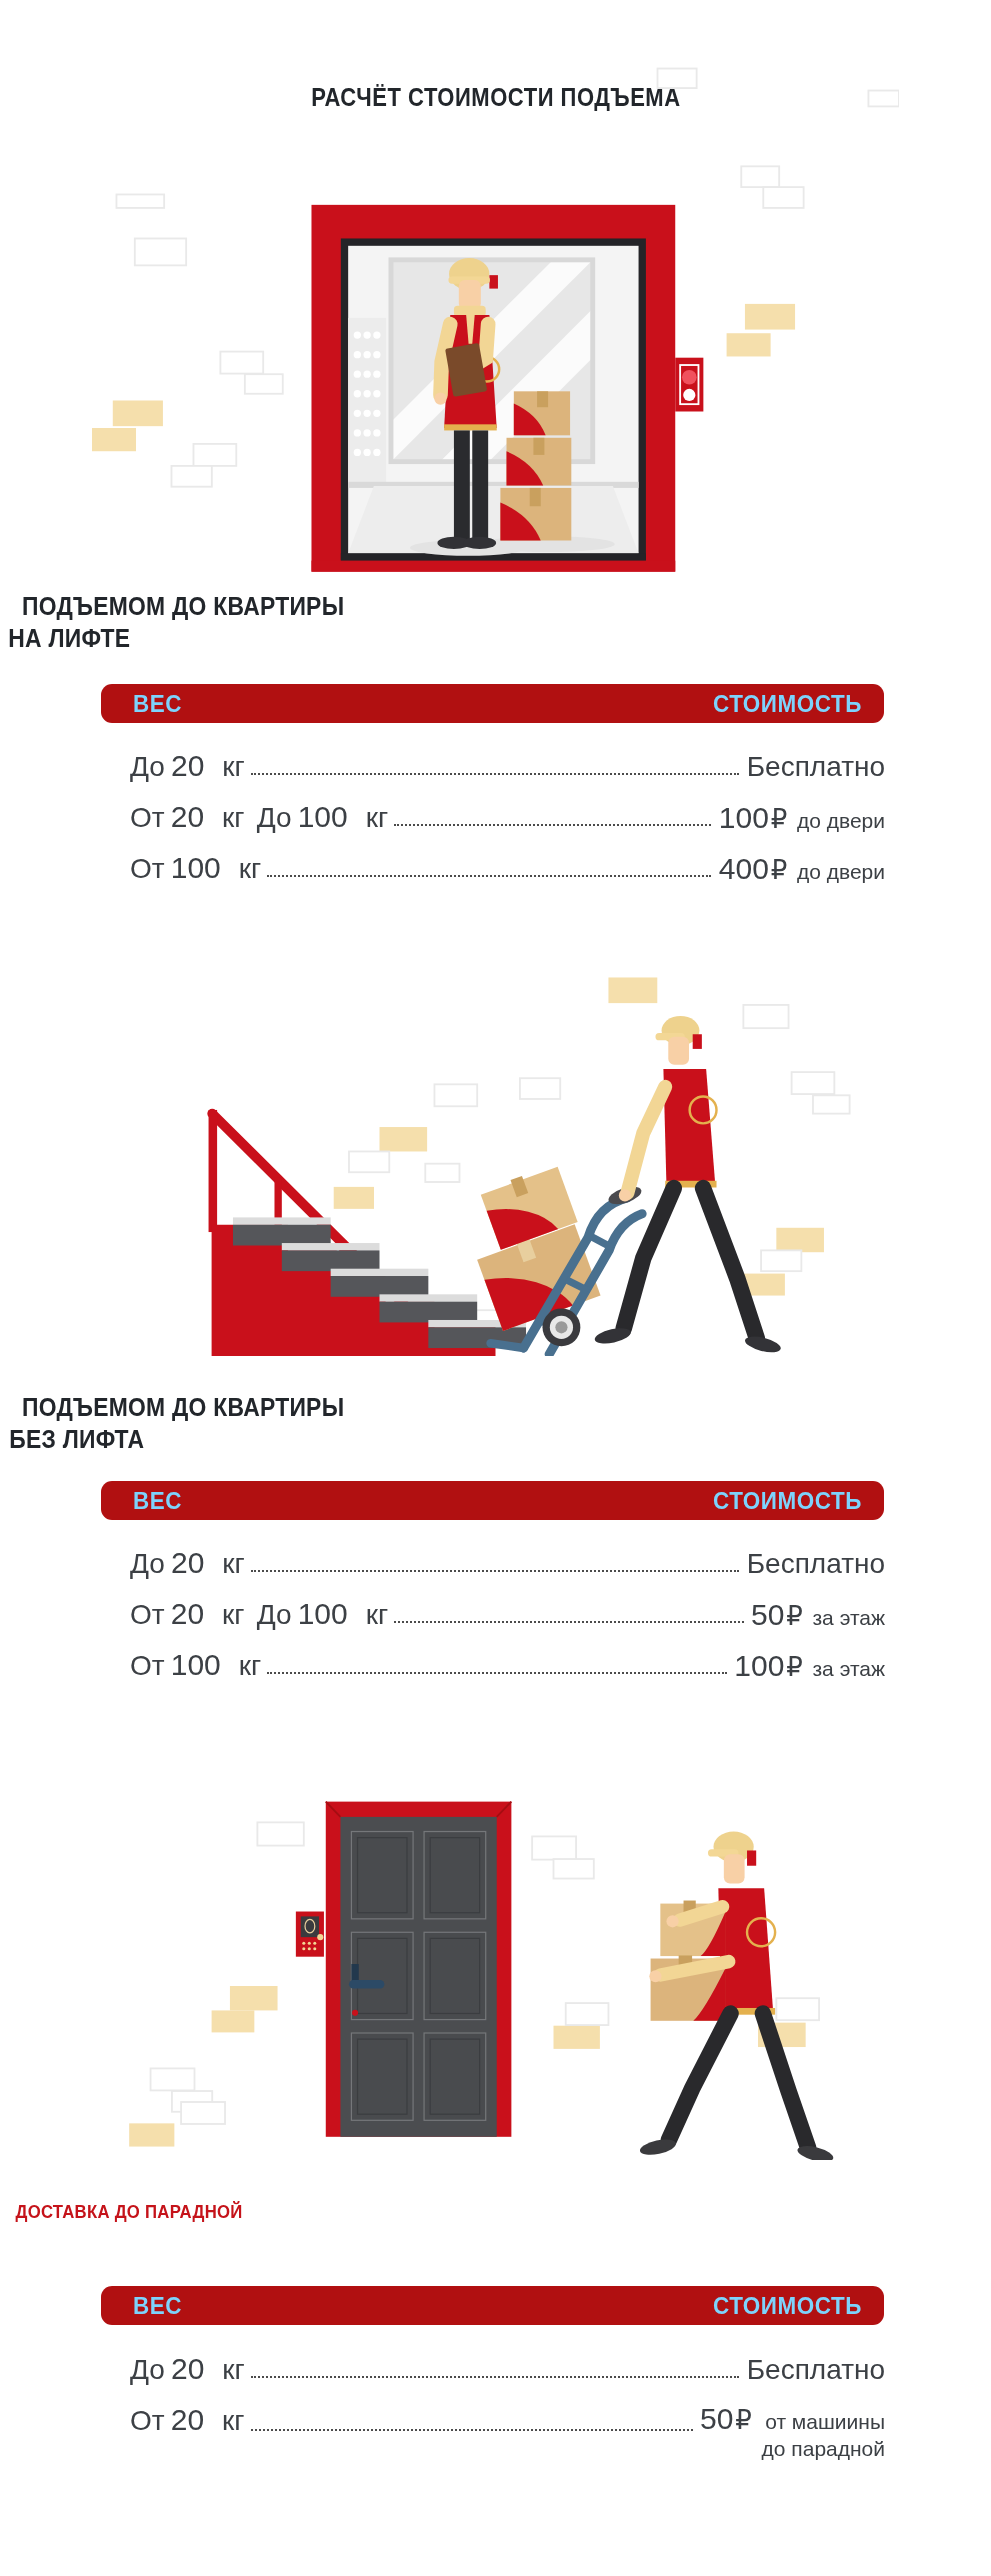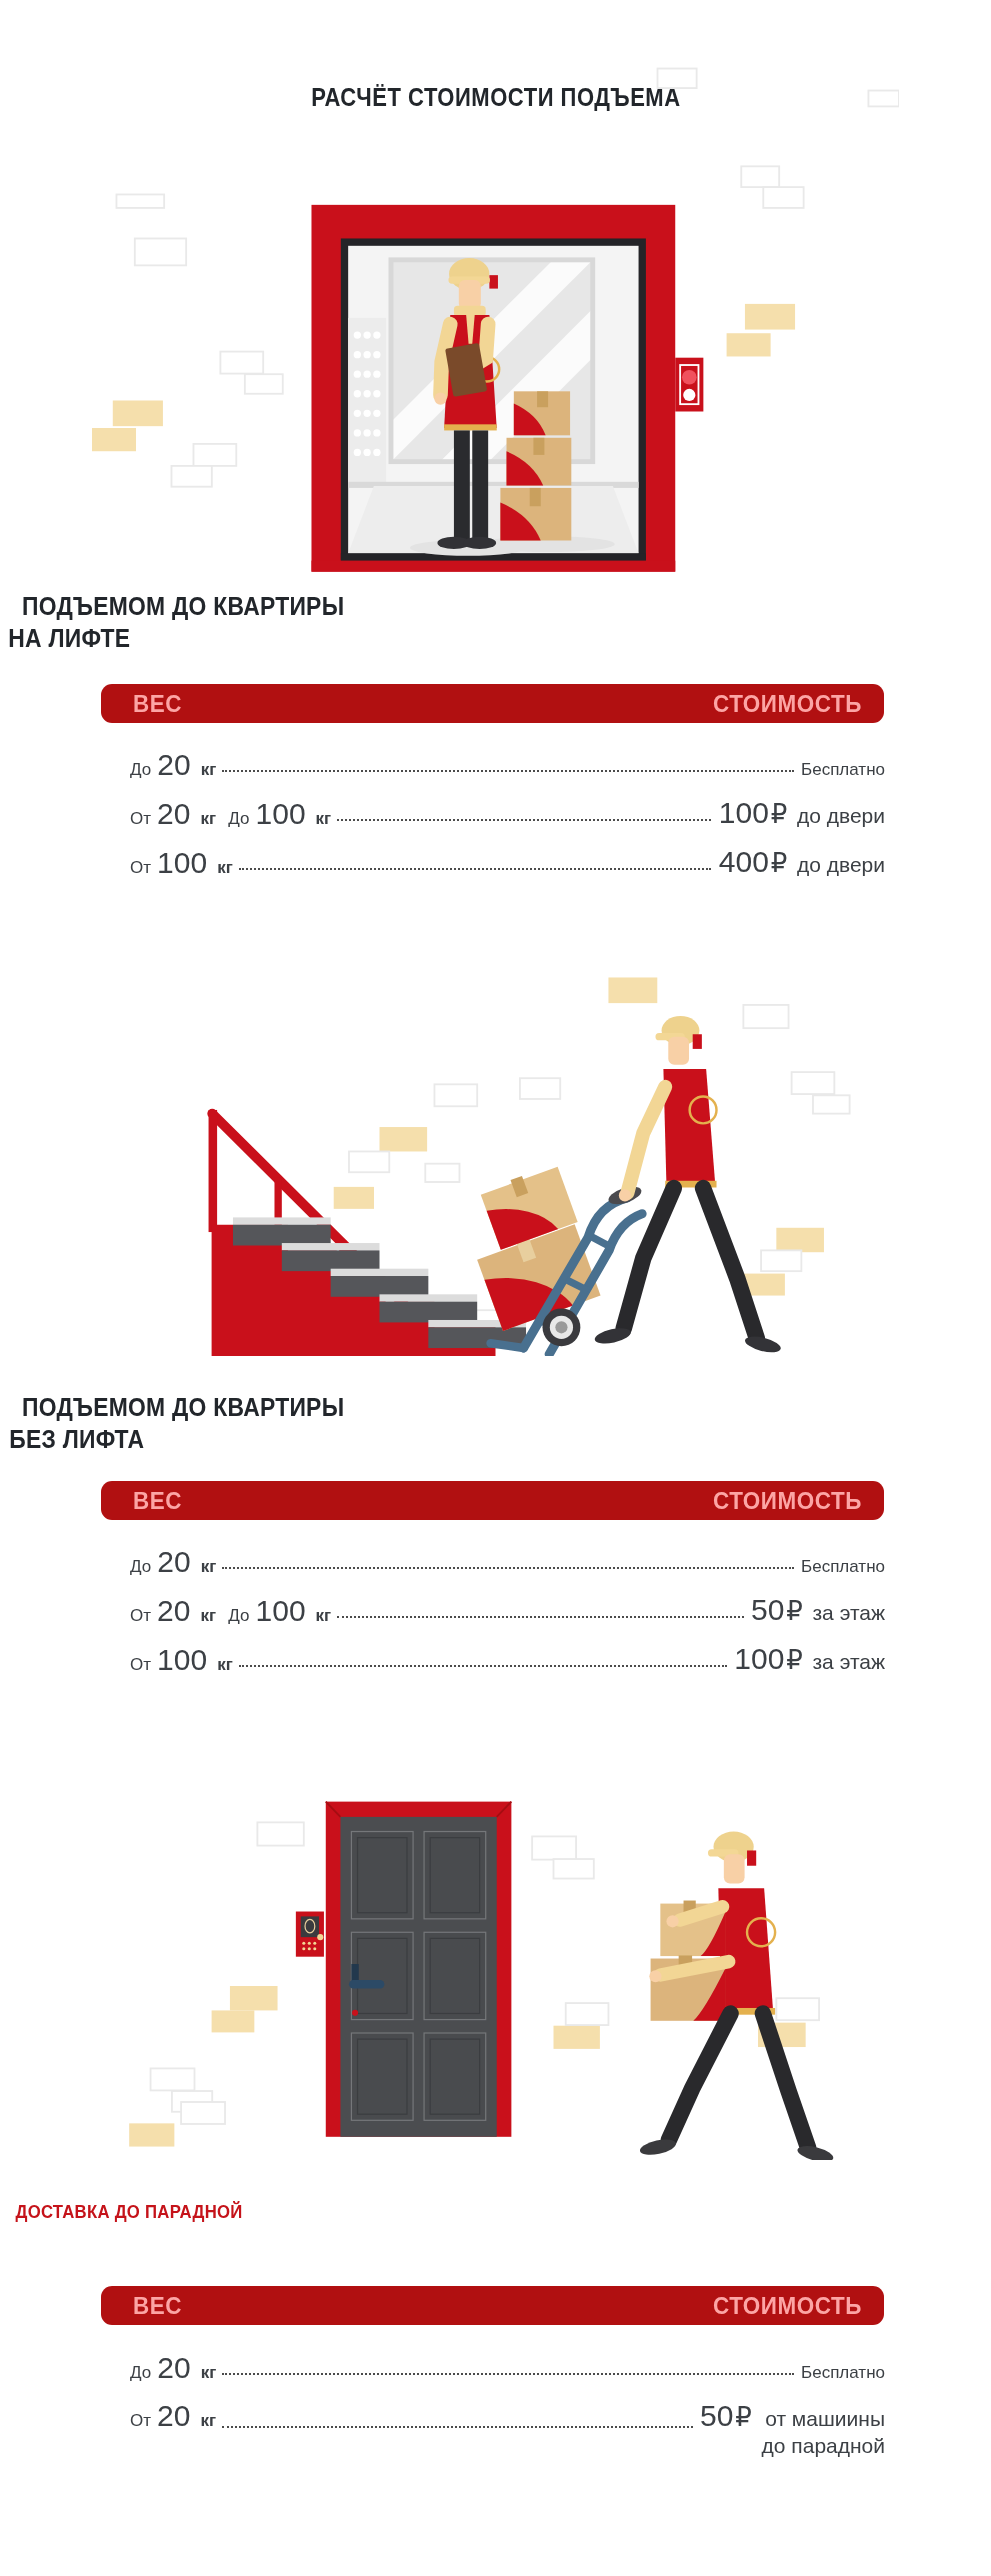--- a/index.html
+++ b/index.html
@@ -25,35 +25,35 @@
     font-size:26px;line-height:32px;font-weight:800;color:#22262b;letter-spacing:0.3px;
   }
   #heading1{top:590px;}
   #heading2{top:1391px;}
   #heading3{top:2196px;color:#c5131a;font-size:19px;}
 
   .bar{
     position:absolute;left:101px;width:783px;height:39px;background:#b11011;border-radius:11px;
     display:flex;justify-content:space-between;align-items:center;
     padding:0 22px 0 32px;box-sizing:border-box;
-    color:#fca5a5;font-size:24.4px;font-weight:800;letter-spacing:0.6px;
+    color:#7dd3fc;font-size:24.4px;font-weight:800;letter-spacing:0.6px;
   }
   .bar .bl{display:inline-block;transform:scaleX(0.92);transform-origin:left center;}
   .bar .br{display:inline-block;transform:scaleX(0.92);transform-origin:right center;}
   #bar1{top:684px;} #bar2{top:1481px;} #bar3{top:2286px;}
 
   .rows{position:absolute;left:130px;width:755px;}
   #rows1{top:749px;} #rows2{top:1546px;} #rows3{top:2352px;}
   .row{display:flex;align-items:flex-end;margin-bottom:16px;color:#3c4045;}
   .row .w{display:inline-flex;align-items:baseline;white-space:nowrap;}
   .lg{font-size:30px;line-height:1.05;font-weight:400;}
-  .sm{font-size:17px;line-height:1.25;}
+  .sm{font-size:28px;line-height:1.25;}
   .prefix{margin-right:6.1px;}
   .mid{margin:0 6.1px 0 12.2px;}
-  .unit{margin-left:10px;font-weight:bold;}
+  .unit{margin-left:18px;}
   .dots{flex:1;border-bottom:2.4px dotted #4b4b4b;margin:0 7.3px 8.6px 6.1px;}
   .row .c{display:inline-flex;align-items:baseline;white-space:nowrap;}
   .rub{font-size:26px;margin-left:1.8px;}
   .note{display:inline-flex;flex-direction:column;align-items:flex-end;margin-left:9.8px;font-size:21px;line-height:1.3;}
   .row.tall{align-items:flex-start;}
   .row.tall .dots{align-self:flex-start;margin:26px 7.3px 0 6.1px;}
 
   
   .c-b{fill:#f5dfac;}
   .c-w{fill:#ffffff;stroke:#e9e9e9;stroke-width:3;}

